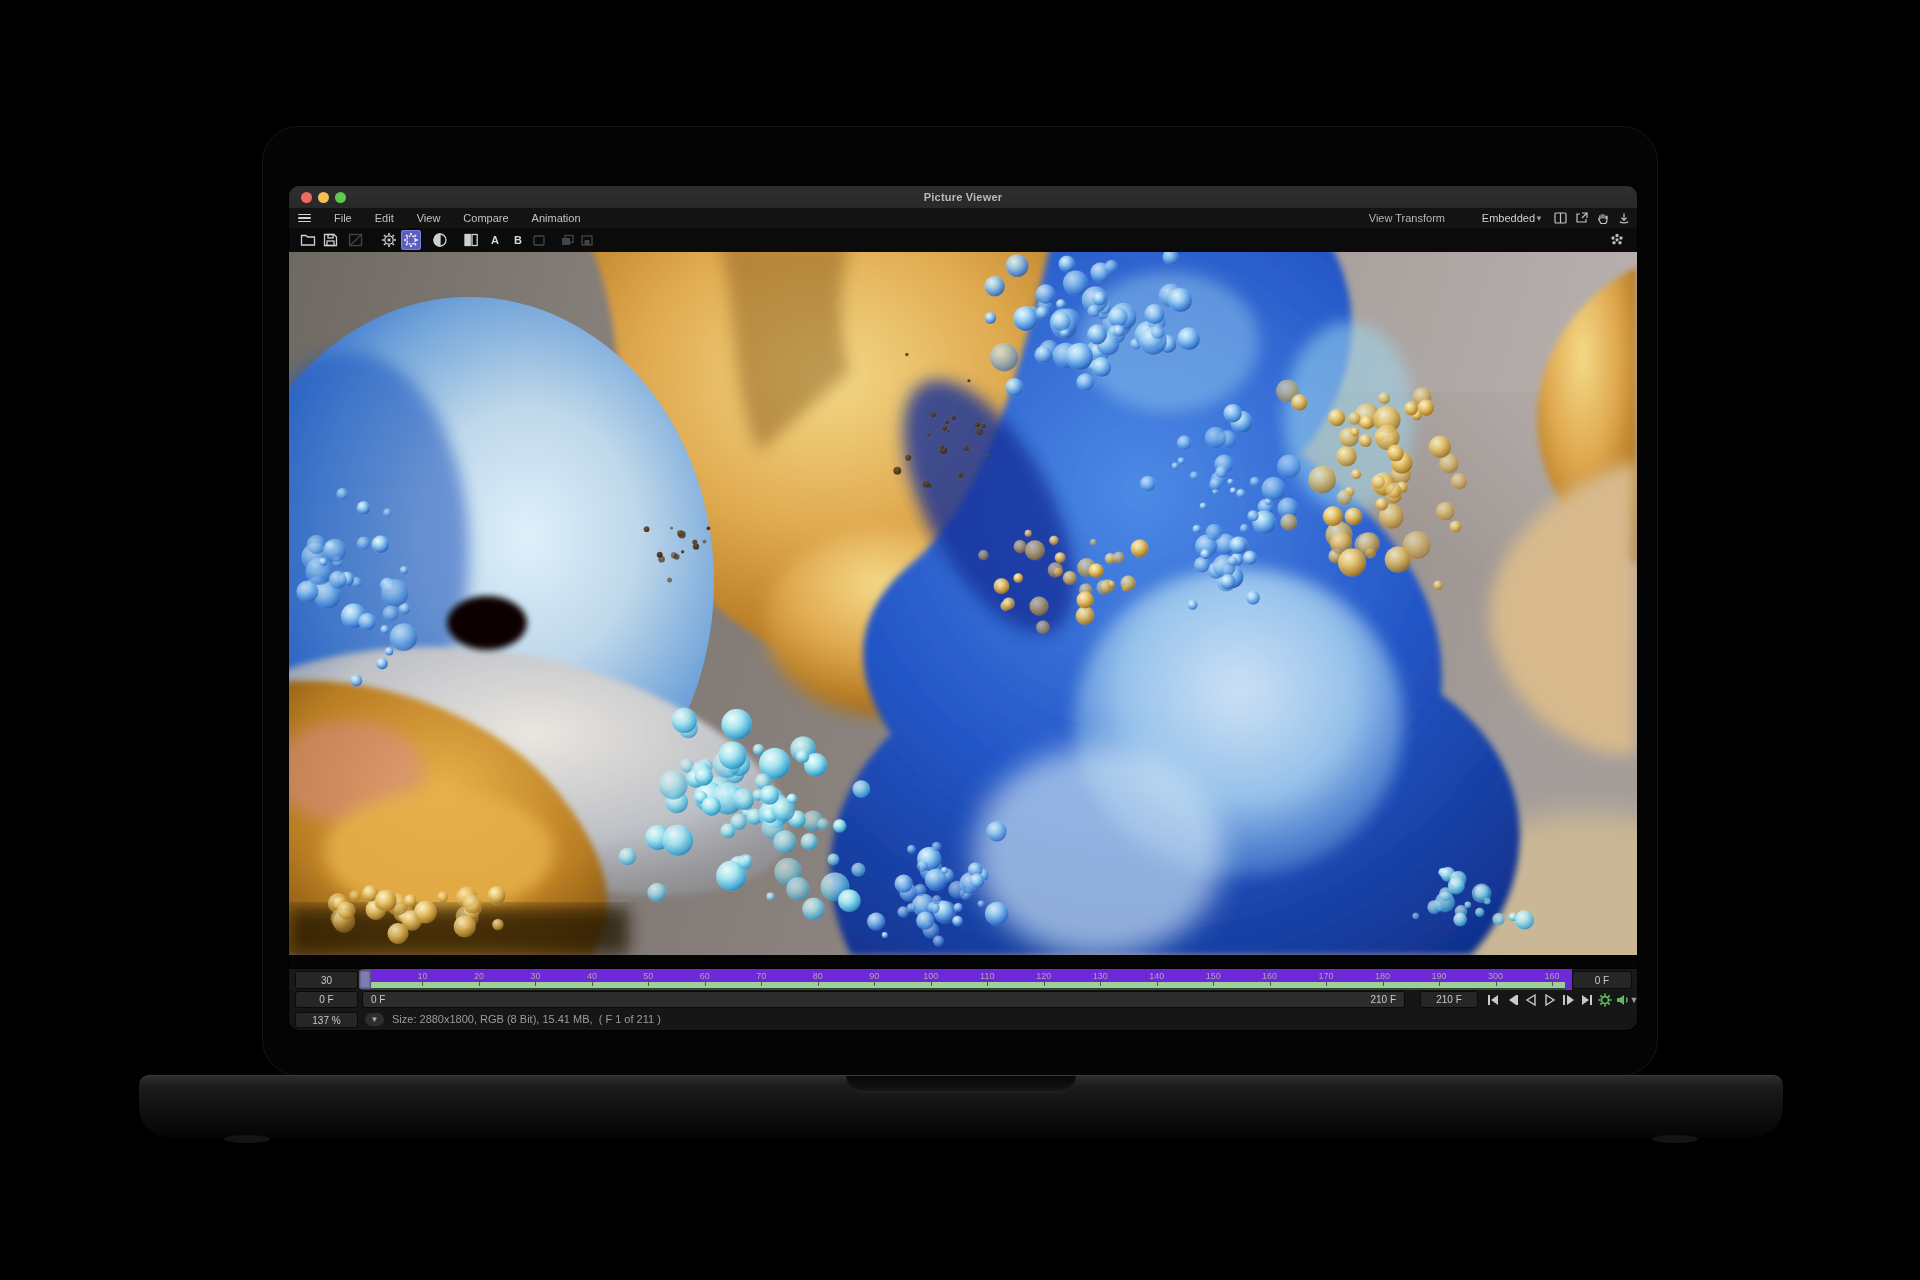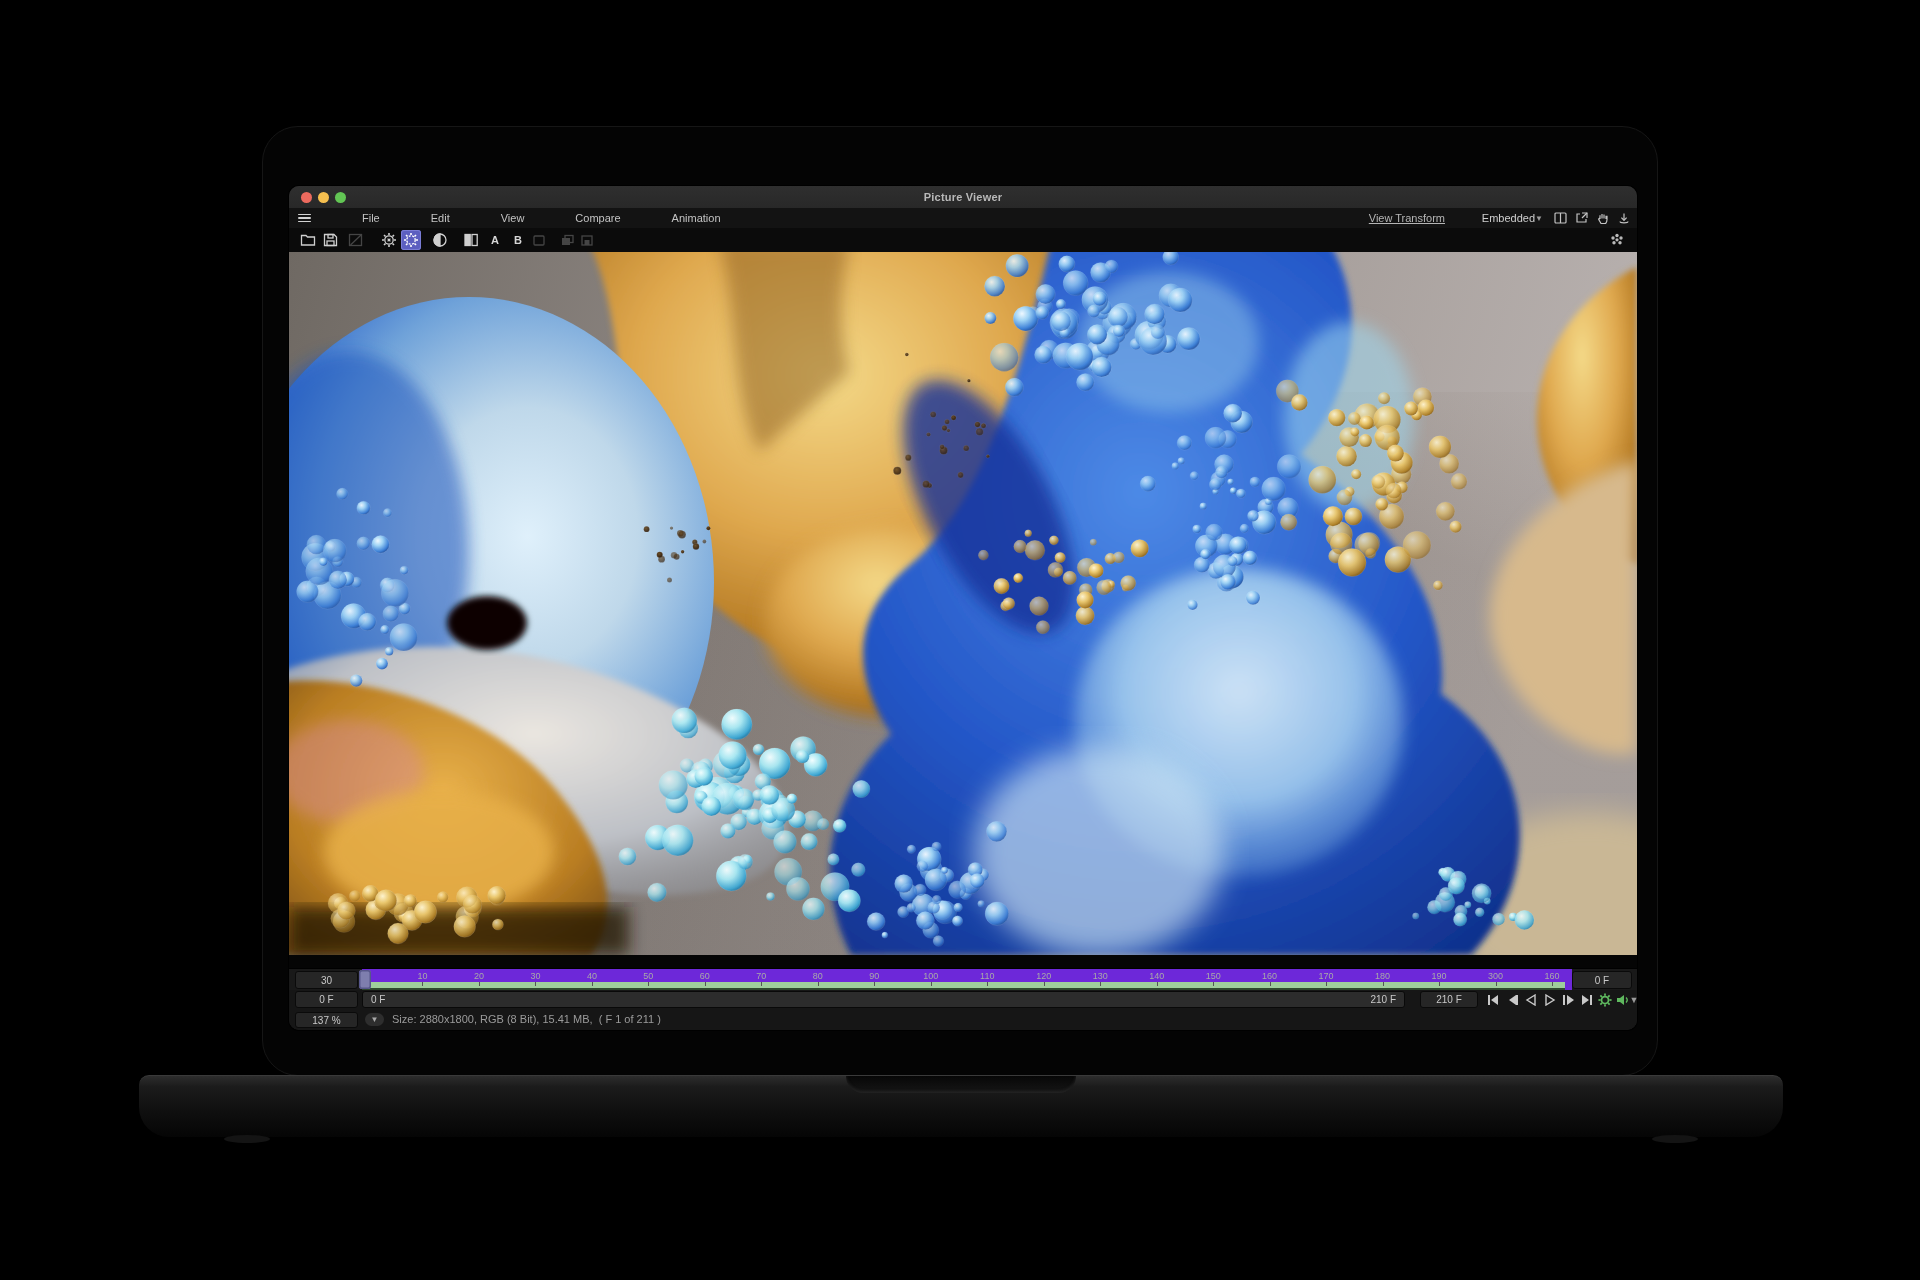--- a/index.html
+++ b/index.html
@@ -26,25 +26,25 @@
             box-shadow:0 0 0 1px #000; }
 
   #titlebar { height:22px; background:linear-gradient(#2f2f2f,#282828); position:relative;
               display:flex; align-items:center; justify-content:center; flex:0 0 auto; }
   .light { position:absolute; top:5.5px; width:11px; height:11px; border-radius:50%; }
   #title { font-size:11px; font-weight:bold; color:#b9b9b9; letter-spacing:.2px; }
 
   #menubar { height:20px; background:#131313; display:flex; align-items:center;
              position:relative; flex:0 0 auto; font-size:11px; color:#c3c3c3; }
   #menu-left { display:flex; align-items:center; gap:23px; margin-left:9px; }
-  .menu-item { cursor:default;margin-left:28px; }
+  .menu-item { cursor:default; }
   #hamburger { width:13px; height:9px; display:flex; flex-direction:column; justify-content:space-between; }
   #hamburger i { display:block; height:1.8px; background:#d2d2d2; border-radius:1px; }
   #menu-right { position:absolute; right:6px; top:0; height:20px; display:flex; align-items:center; gap:6px; }
-  #vt-label { color:#b5b5b5;text-decoration:underline; }
+  #vt-label { color:#b5b5b5; }
   #vt-dropdown { width:96px; height:15px; display:flex; align-items:center; justify-content:flex-end;
                  color:#cfcfcf; padding:0 4px; border-radius:2px; }
   #vt-dropdown .caret { color:#9a9a9a; font-size:8px; }
   .mr-icon { width:15px; height:15px; display:flex; align-items:center; justify-content:center; }
   .mr-icon svg { stroke:#c4c4c4; fill:none; stroke-width:1.2; }
 
   #toolbar { height:24px; background:#0b0b0b; position:relative; flex:0 0 auto; }
   .tbtn { position:absolute; top:2px; width:20px; height:20px; border-radius:3px;
           display:flex; align-items:center; justify-content:center; }
   .tbtn svg { stroke:#cfcfcf; fill:none; stroke-width:1.3; }

